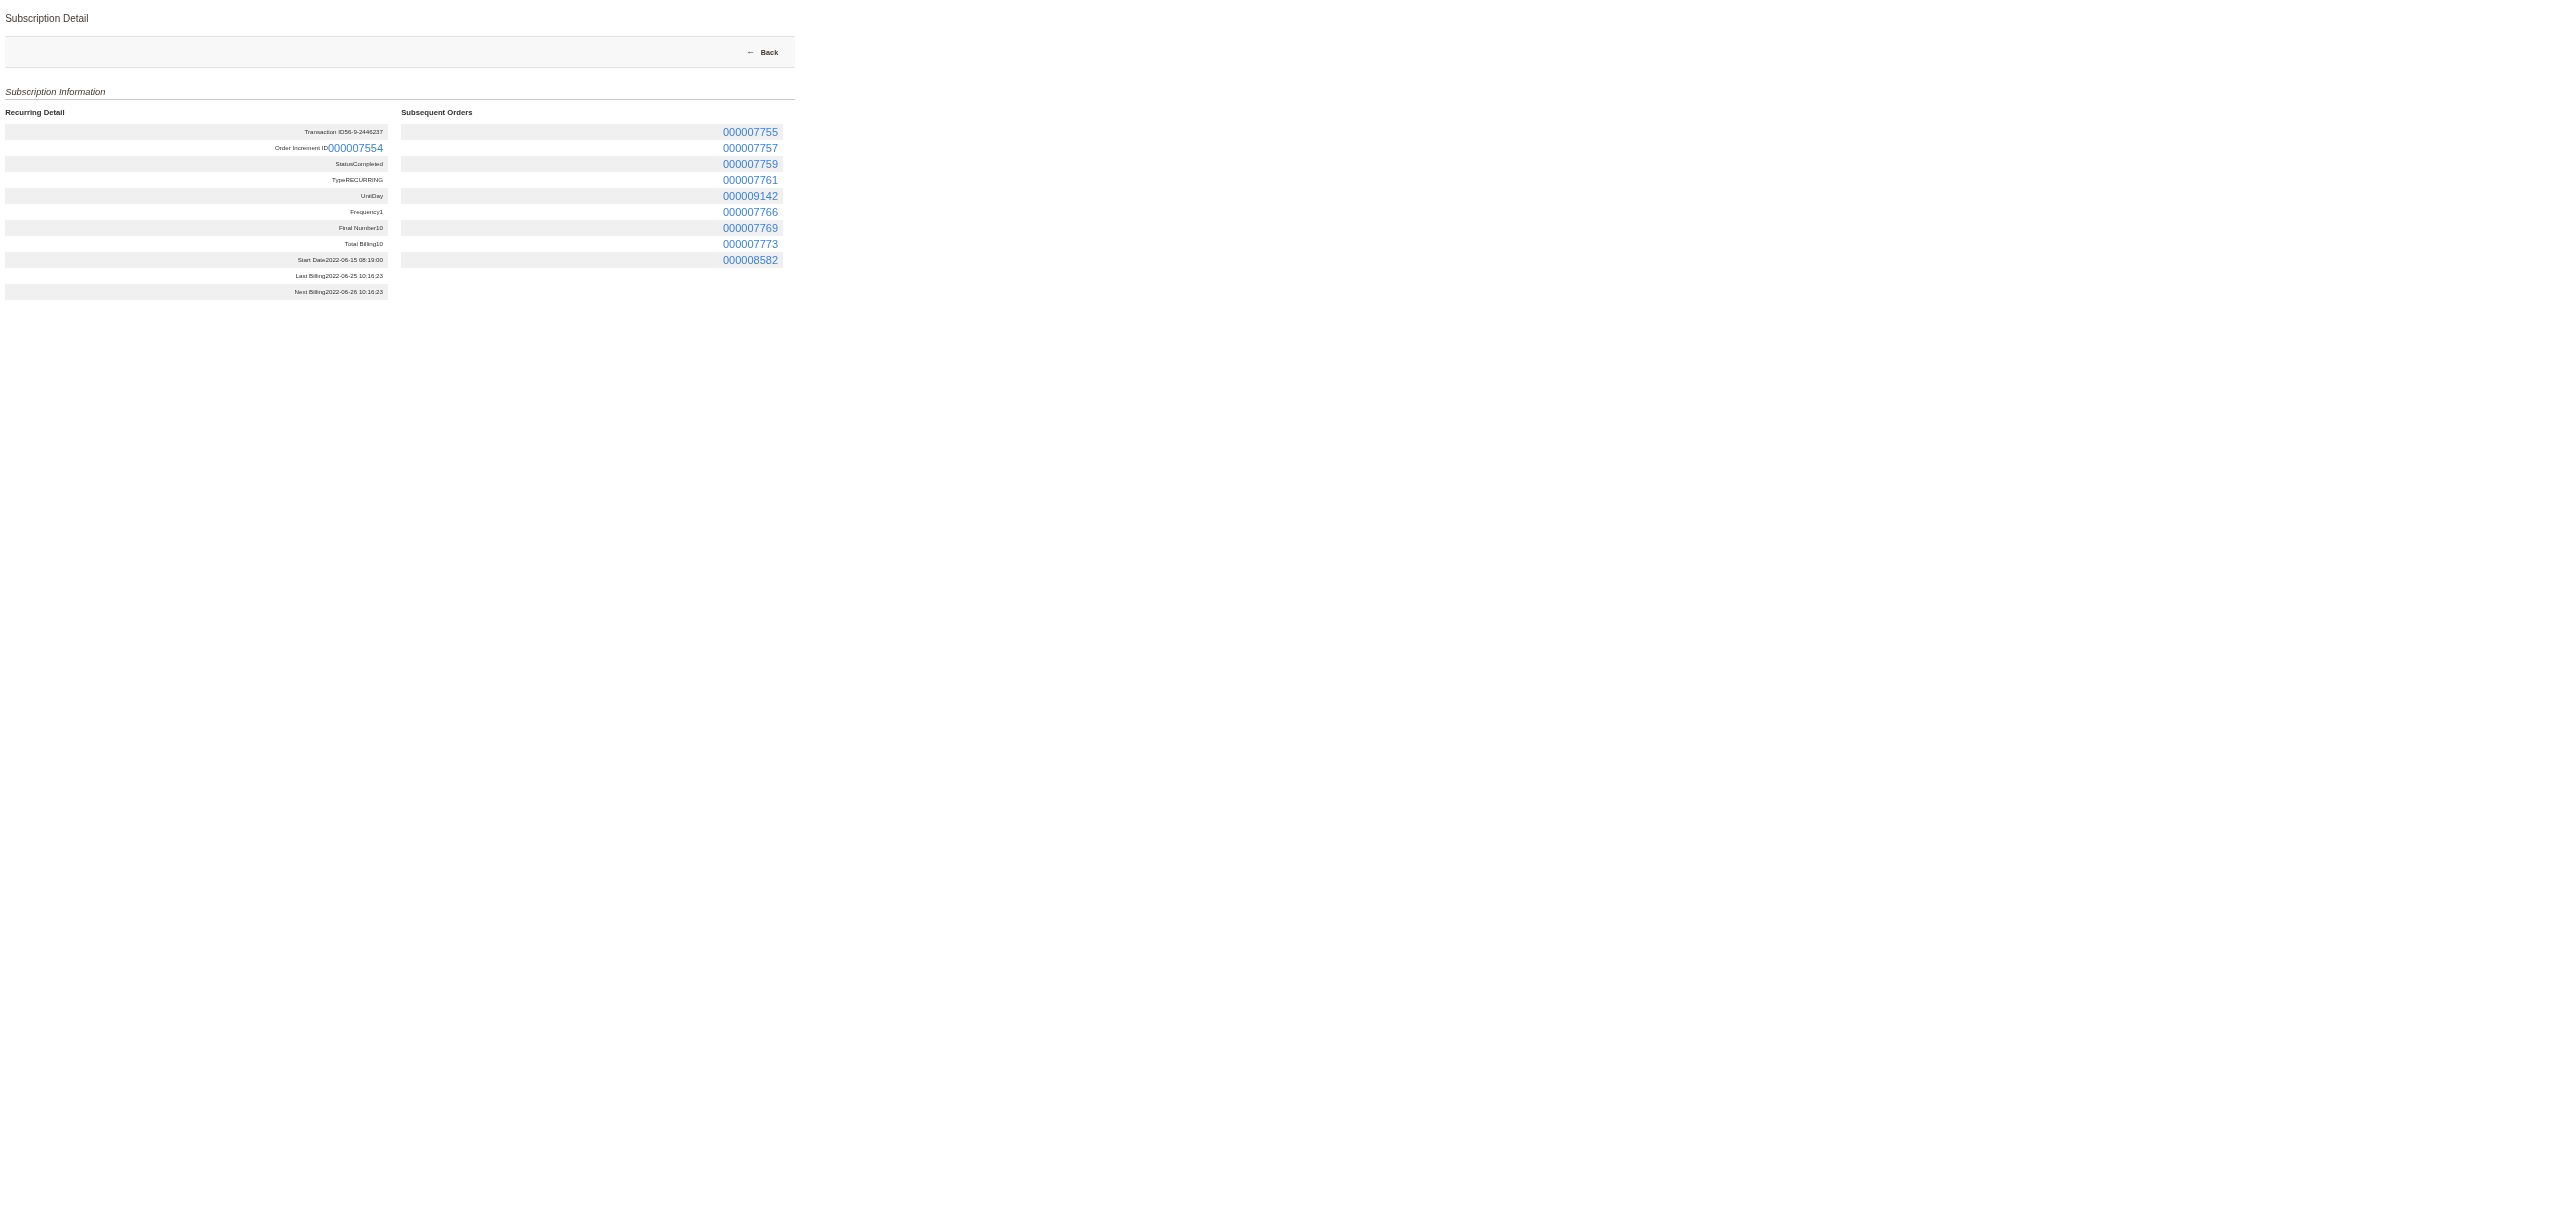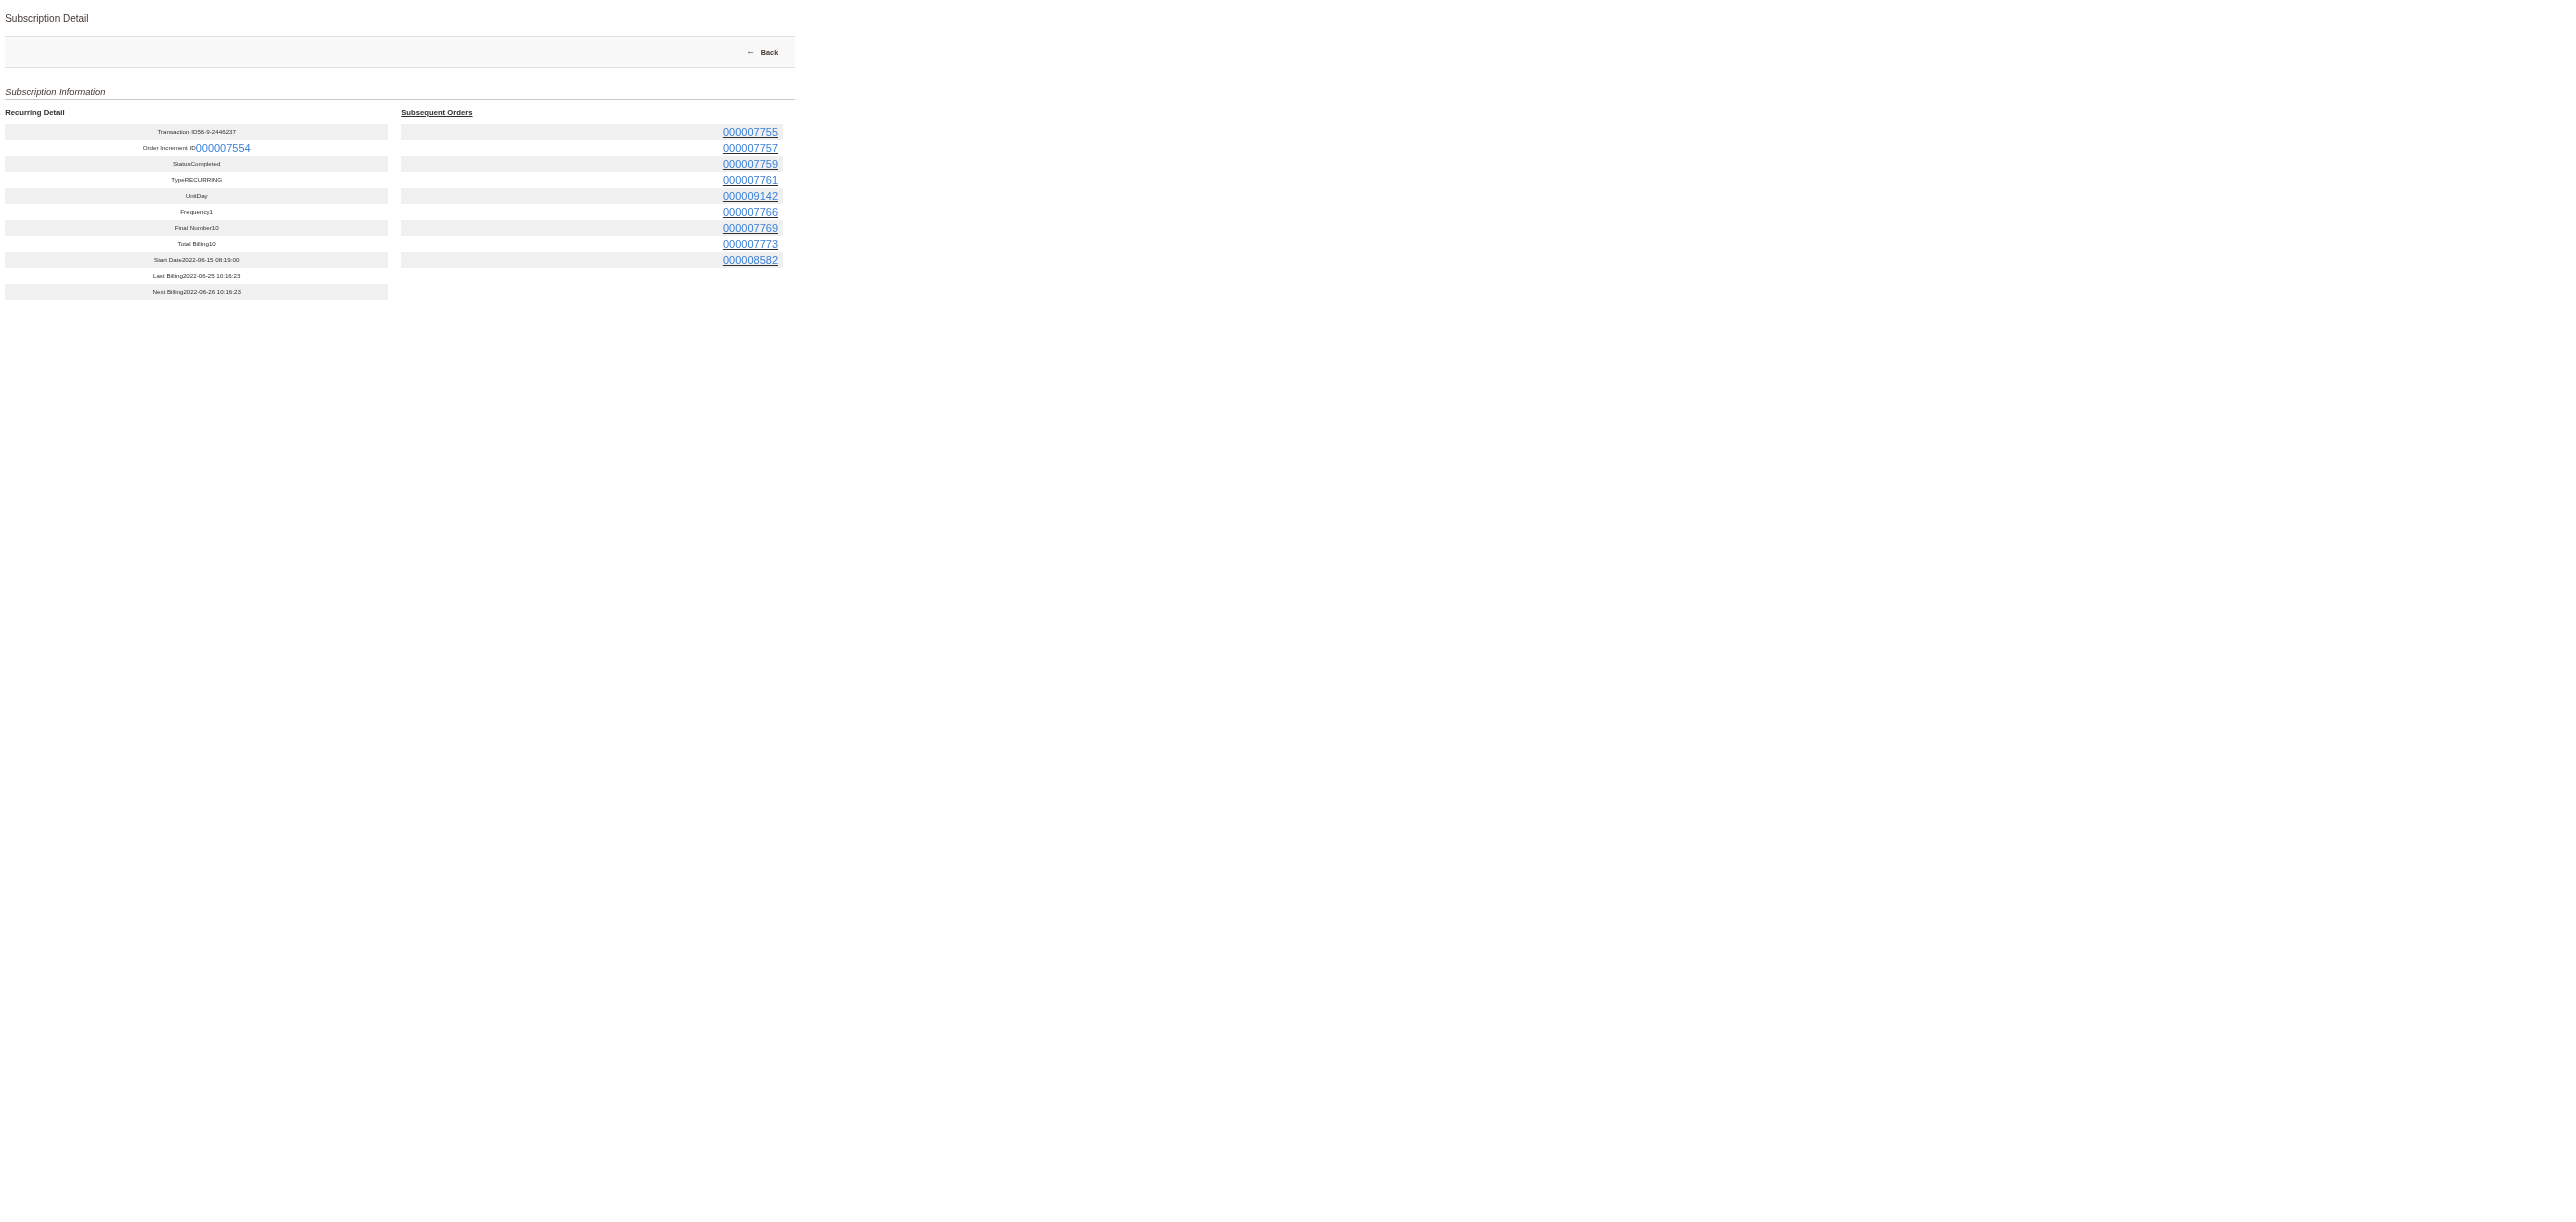--- a/index.html
+++ b/index.html
@@ -63,34 +63,34 @@
     border: none;
     border-top: 0.5px solid #c9c9c9;
     height: 0;
   }
   .columns {
     display: flex;
     margin: 9.3px 5.2px 0 5.2px;
     gap: 13px;
   }
   .col-left  { width: 383px; }
-  .col-right { width: 382px; text-decoration: underline; }
+  .col-right { width: 382px; }
   .col-heading {
     font-size: 7.7px;
     line-height: 8.2px;
     font-weight: 700;
     color: #303030;
     margin-bottom: 6.7px;
   }
   .data-table { width: 100%; }
   .row {
     height: 16px;
     display: flex;
     align-items: center;
-    justify-content: center;
+    justify-content: flex-end;
     padding: 0 5.2px;
     background: #ffffff;
   }
   .row:nth-child(odd) { background: var(--stripe, #f0f0f0); }
   .row.right-only { justify-content: flex-end; }
   .row .label {
     font-size: 6.2px;
     color: #303030;
   }
   .row .value {

